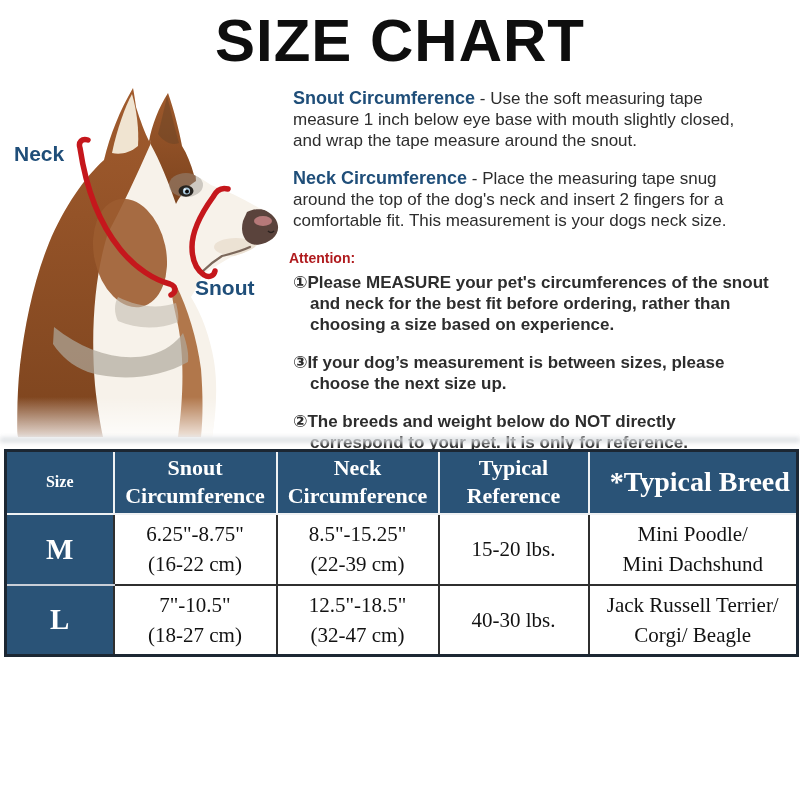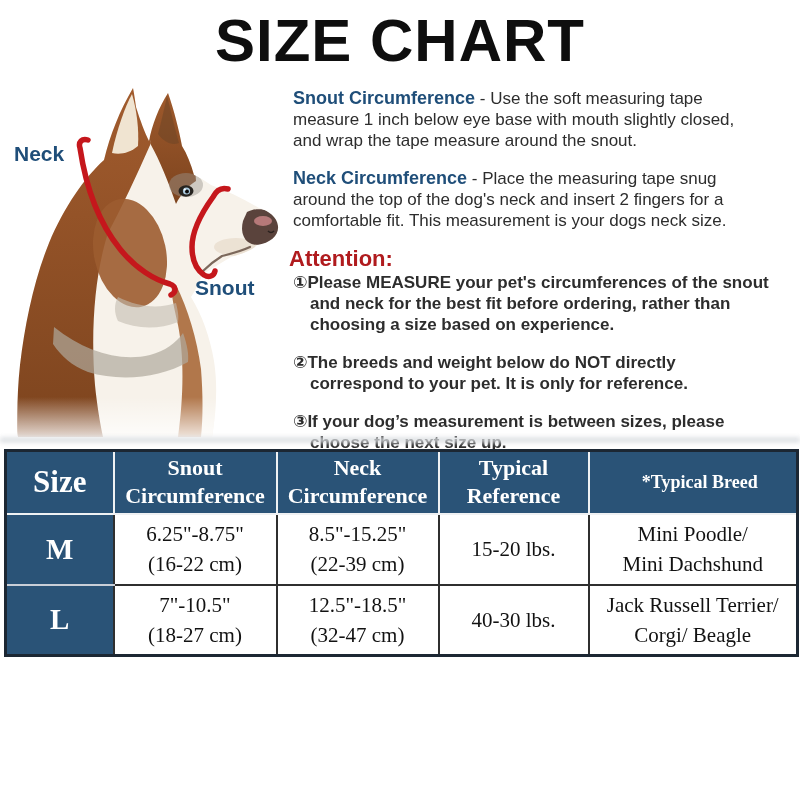--- a/index.html
+++ b/index.html
@@ -14,39 +14,39 @@
   .dog-svg{position:absolute;left:0;top:85px;width:290px;height:360px;}
   .diagram-label{position:absolute;font-weight:bold;font-size:21px;color:#1F4E79;}
   .neck-label{left:14px;top:142px;}
   .snout-label{left:195px;top:276px;}
 
   
   .info{position:absolute;left:289px;top:88px;width:508px;color:#2d2d2d;
         font-size:17px;line-height:21px;}
   .info p{margin:0 4px 17px;white-space:pre-line;}
   .lead{font-weight:bold;color:#1F4E79;font-size:18px;}
-  .att-heading{margin:0 0 3px;color:#B01B1E;font-size:22px;font-weight:bold;line-height:21px;}
+  .att-heading{margin:0 0 3px;color:#B01B1E;font-size:14px;font-weight:bold;line-height:21px;}
   .att-item{margin:0;padding-left:17px;text-indent:-17px;font-weight:bold;}
 
   
   .table-shadow{position:absolute;top:437px;left:0;width:100%;height:6px;
                 background:#DCDFE3;filter:blur(2px);opacity:.85;}
 
   
   .size-table{position:absolute;left:4px;top:449px;width:792px;border-collapse:collapse;
               table-layout:fixed;font-family:"Liberation Serif","DejaVu Serif",serif;
               border:3px solid #1C2733;}
   .size-table thead tr{height:63px;}
   .size-table tbody tr{height:71px;}
   .size-table th{background:#2A5377;color:#ffffff;font-weight:bold;font-size:22px;
                  line-height:1.28;white-space:pre-line;text-align:center;vertical-align:middle;
                  border-right:2px solid #EFF1F3;border-bottom:2px solid #EFF1F3;
                  border-left:2px solid #EFF1F3;}
-  .size-table th:first-child{font-size:31px;}
-  .size-table th:last-child{font-size:18px;padding-left:15px;}
+  .size-table th:first-child{font-size:16px;}
+  .size-table th:last-child{font-size:28px;padding-left:15px;}
   .size-table td{text-align:center;vertical-align:middle;}
   .size-cell{background:#2A5377;color:#ffffff;font-size:29px;font-weight:bold;
              border-top:2px solid #C9CFD8;border-bottom:2px solid #C9CFD8;
              border-left:2px solid #C9CFD8;border-right:2px solid #2F2F2F;}
   .data-cell{background:#ffffff;color:#121212;font-size:21px;line-height:30px;
              border:2px solid #2F2F2F;white-space:pre-line;}
 </style>
 </head>
 <body>
 
@@ -106,24 +106,24 @@
     <p><span class="lead">Snout Circumference</span><span> - Use the soft measuring tape
 measure 1 inch below eye base with mouth slightly closed,
 and wrap the tape measure around the snout.</span></p>
     <p><span class="lead">Neck Circumference</span><span> - Place the measuring tape snug
 around the top of the dog's neck and insert 2 fingers for a
 comfortable fit. This measurement is your dogs neck size.</span></p>
     <h3 class="att-heading">Attention:</h3>
     <p class="att-item">①Please MEASURE your pet's circumferences of the snout
 and neck for the best fit before ordering, rather than
 choosing a size based on experience.</p>
+    <p class="att-item">③If your dog’s measurement is between sizes, please
+choose the next size up.</p>
     <p class="att-item">②The breeds and weight below do NOT directly
 correspond to your pet. It is only for reference.</p>
-    <p class="att-item">③If your dog’s measurement is between sizes, please
-choose the next size up.</p>
   </div>
 
   <div class="table-shadow"></div>
 
   <table class="size-table">
     <colgroup>
       <col style="width:108px">
         <col style="width:163px">
         <col style="width:162px">
         <col style="width:150px">

